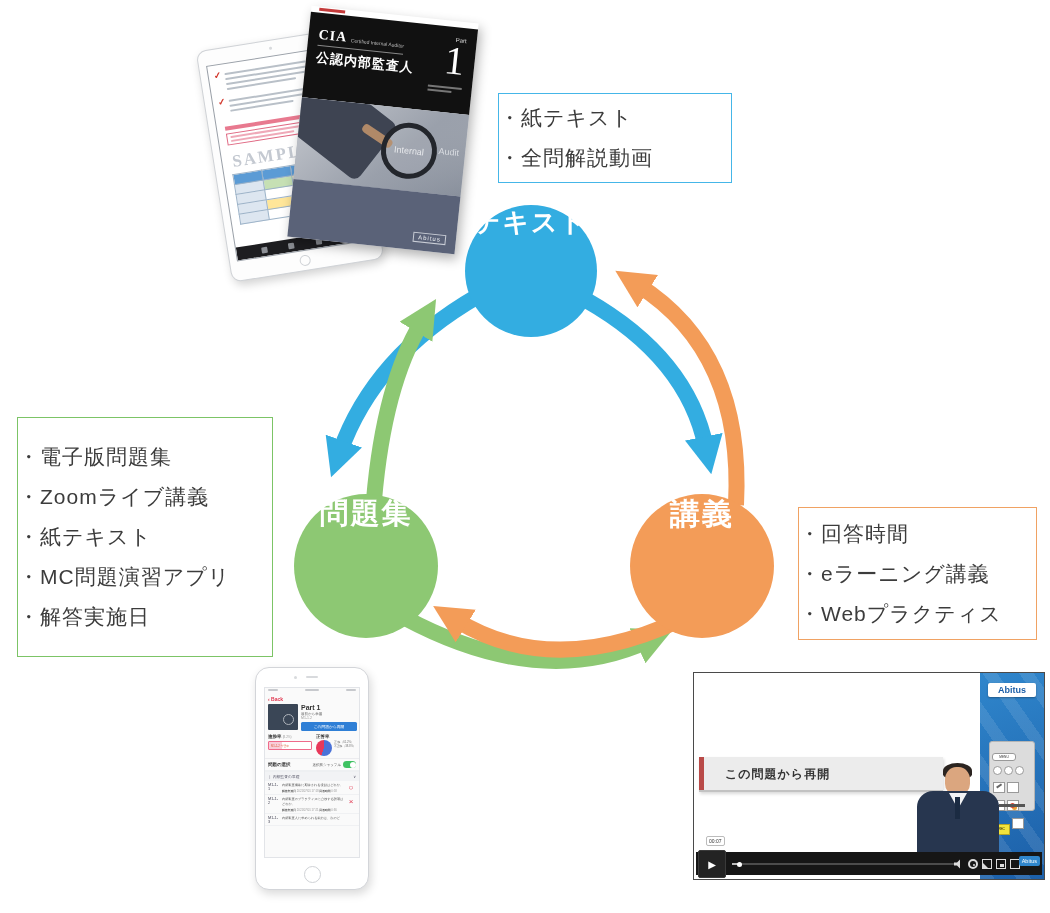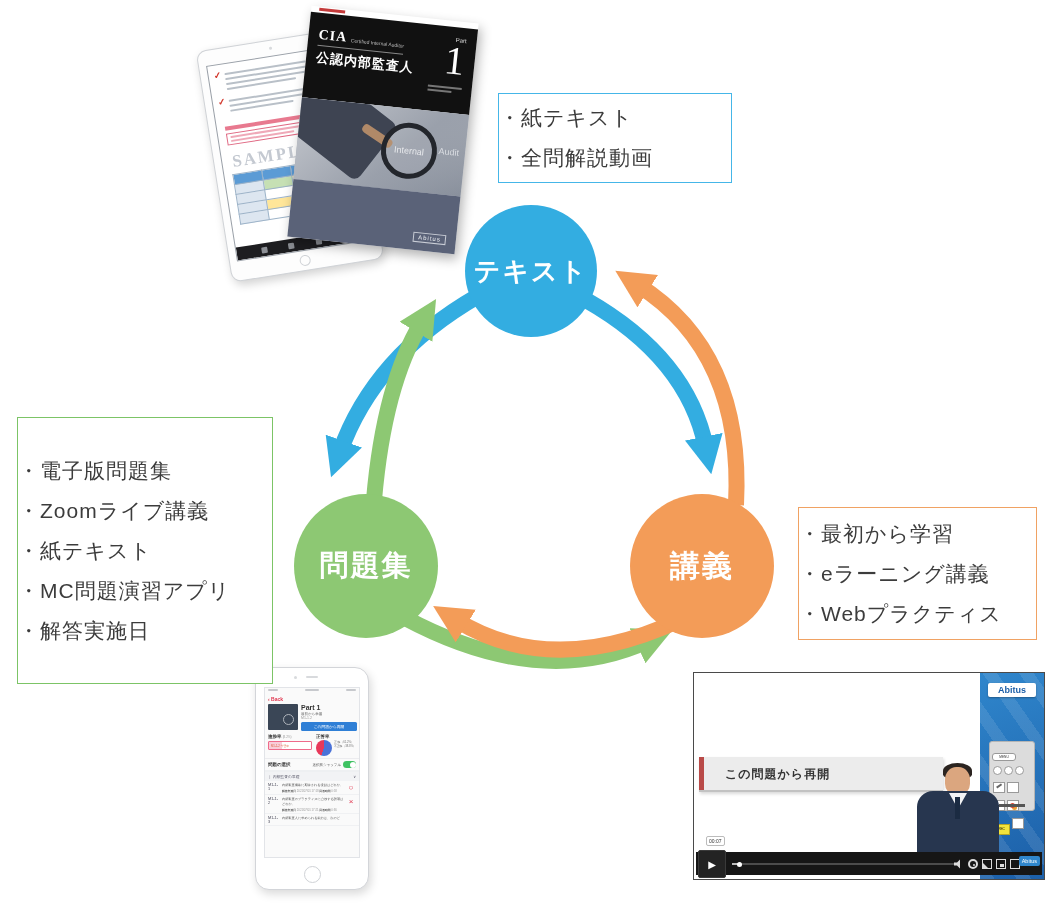--- a/index.html
+++ b/index.html
@@ -1,20 +1,20 @@
 <!DOCTYPE html>
 <html><head>
 <meta charset="utf-8">
 <style>
   html,body{margin:0;padding:0;background:#fff;font-family:"Liberation Sans",sans-serif;}
   #stage{position:relative;width:1050px;height:913px;background:#fff;overflow:hidden;}
   .abs{position:absolute;box-sizing:border-box;}
   
   #arrows{position:absolute;left:0;top:0;z-index:1;}
-  .circle{position:absolute;border-radius:50%;display:flex;align-items:center;justify-content:center;
+  .circle{position:absolute;border-radius:50%;display:flex;align-items:flex-start;justify-content:center;
           color:#fff;font-weight:bold;z-index:2;letter-spacing:2px;}
   .featbox{position:absolute;background:#fff;z-index:3;display:flex;flex-direction:column;justify-content:center;
            box-sizing:border-box;}
   .featbox .li{font-size:21px;color:#3c3c3c;line-height:40px;letter-spacing:1px;white-space:nowrap;}
   
   .tablet{position:absolute;left:213px;top:38px;width:152px;height:232px;background:#fdfdfd;border:1px solid #cfd2d6;
           border-radius:10px;transform:rotate(-9deg);box-shadow:2px 4px 10px rgba(0,0,0,.18);z-index:2;}
   .tab-screen{position:absolute;left:7px;top:15px;width:138px;height:196px;background:#fff;border:1px solid #9aa0a8;overflow:hidden;}
   .bar{background:#b9c0c8;height:2px;margin:3px 0;border-radius:1px;}
   .check{color:#d33a2f;font-size:9px;font-weight:bold;line-height:9px;}
@@ -157,29 +157,29 @@
       <span>問題集</span>
     </div>
   <div class="circle" style="left:630px;top:494px;width:144px;height:144px;background:#f39c58;font-size:30px;">
       <span>講義</span>
     </div>
 
   <div class="featbox" style="left:498px;top:93px;width:234px;height:90px;border:1px solid #45b6e8;">
     <div class="li">・紙テキスト</div>
     <div class="li">・全問解説動画</div>
   </div>
-  <div class="featbox" style="left:17px;top:417px;width:256px;height:267px;border:1px solid #7cc466;">
+  <div class="featbox" style="left:17px;top:417px;width:256px;height:240px;border:1px solid #7cc466;">
     <div class="li">・電子版問題集</div>
     <div class="li">・Zoomライブ講義</div>
     <div class="li">・紙テキスト</div>
     <div class="li">・MC問題演習アプリ</div>
     <div class="li">・解答実施日</div>
   </div>
   <div class="featbox" style="left:798px;top:507px;width:239px;height:133px;border:1px solid #f0a263;">
-    <div class="li">・最初から学習</div>
+    <div class="li">・回答時間</div>
     <div class="li">・eラーニング講義</div>
     <div class="li">・Webプラクティス</div>
   </div>
 
   <div class="tablet">
     <div class="ph-cam" style="left:72px;top:6px;"></div>
     <div class="tab-screen">
       <div class="abs" style="left:5px;top:6px;width:128px;">
         <div style="display:flex;gap:3px;">
             <span class="check">✓</span>

